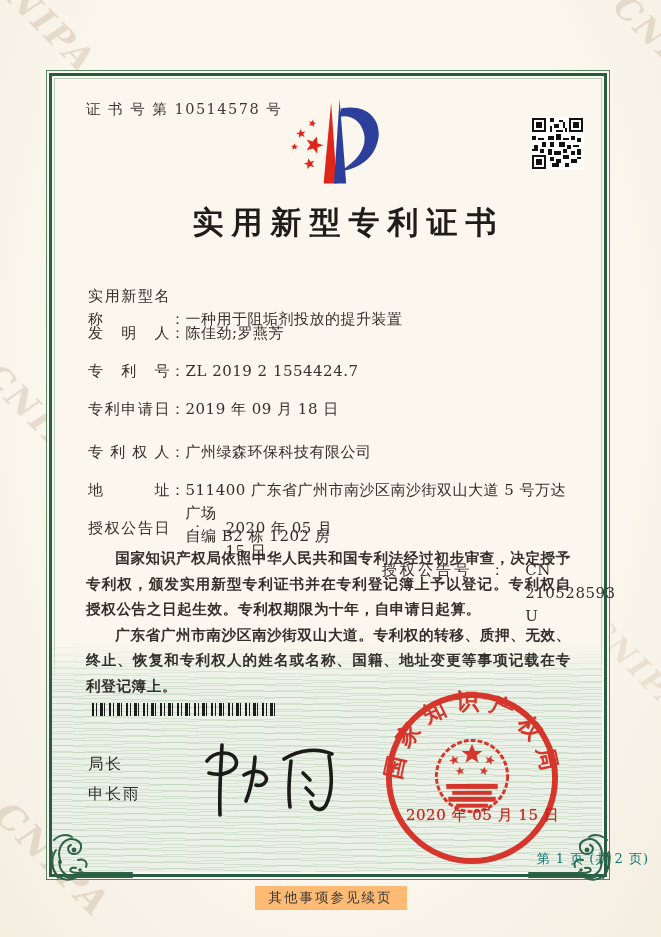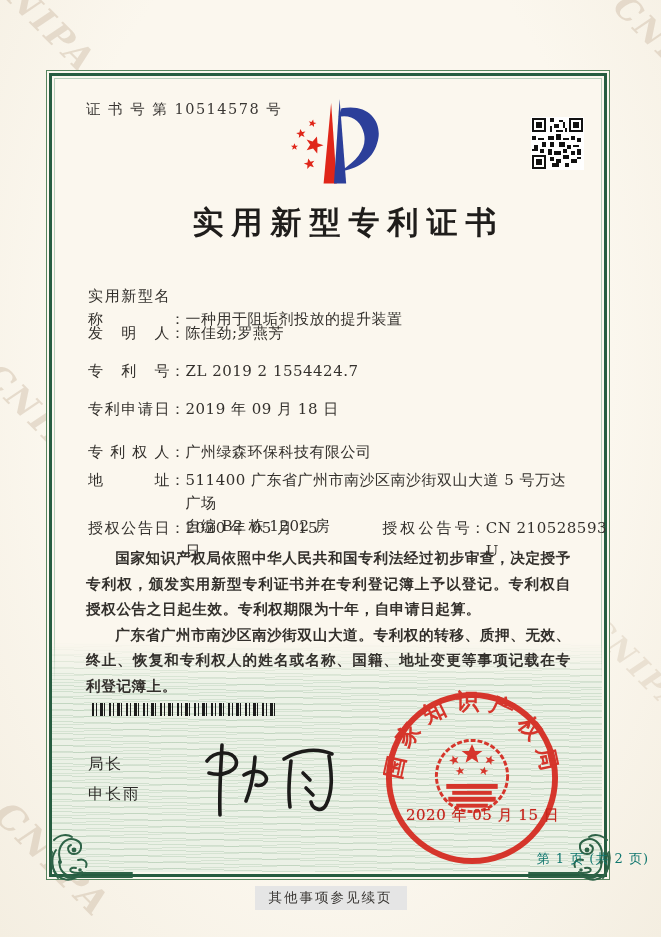--- a/index.html
+++ b/index.html
@@ -81,24 +81,24 @@
     width:82px;flex:0 0 82px;
     text-align:justify;text-align-last:justify;
   }
   .fcolon{flex:0 0 10px;}
   .fvalue{flex:1;}
   .f1{top:285px;align-items:flex-end;}
   .f2{top:322px;}
   .f3{top:360px;}
   .f4{top:398px;}
   .f5{top:441px;align-items:flex-end;}
-  .f6{top:469px;}
+  .f6{top:479px;}
   .f7{top:517px;right:40px;}
-  .half{display:flex;align-items:flex-start;}
-  .half2{margin-left:48px;}
+  .half{display:flex;align-items:flex-start;gap:20px;}
+  .half2{margin-left:48px;margin-top:42px;}
   .half2 .flabel{width:88px;flex-basis:88px;}
 
   
   .legal{
     position:absolute;left:86px;right:90px;top:545px;
     font-size:14.6px;line-height:25.5px;letter-spacing:0.6px;color:#33302c;
     text-align:justify;
   }
   .legal p{margin:0;text-indent:2em;font-weight:bold;}
 
@@ -123,21 +123,21 @@
     position:absolute;left:0;right:12px;top:850px;text-align:right;
     font-size:13px;letter-spacing:1px;color:#0f766e;
   }
   .corner{position:absolute;width:86px;height:50px;}
   .corner-l{left:48px;top:832px;}
   .corner-r{right:48px;top:832px;transform:scaleX(-1);}
   .footer-note{
     position:absolute;left:0;right:0;top:886px;text-align:center;
   }
   .footer-note span{
-    display:inline-block;background:#e5e5e5;padding:3px 14px;
+    display:inline-block;background:#fdba74;padding:3px 14px;
     font-size:13.5px;letter-spacing:2px;color:#3a3734;
   }
 </style>
 </head>
 <body>
 
 <div class="page">
 
   <div class="wm wm1">CNIPA</div>
   <div class="wm wm2">CNIPA</div>

